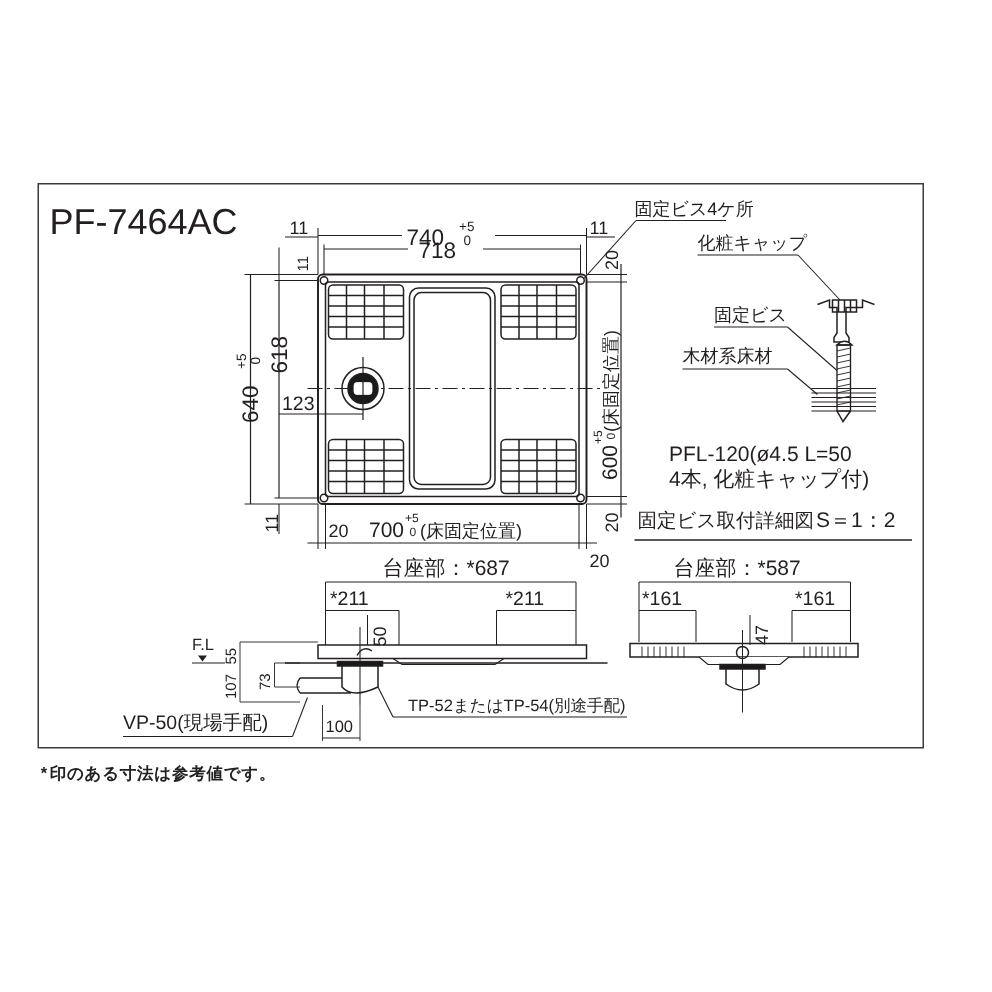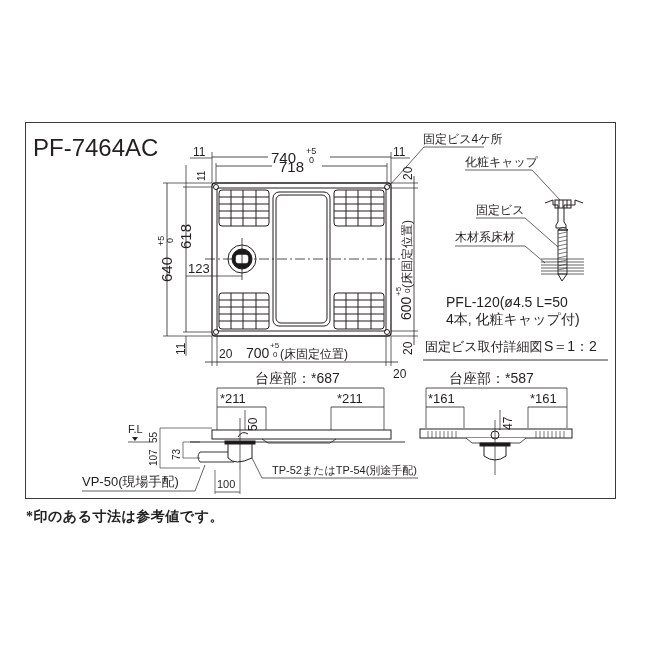--- a/index.html
+++ b/index.html
@@ -2,22 +2,22 @@
 <html><head>
 <meta charset="utf-8">
 <style>
   html, body { margin:0; padding:0; background:#ffffff; }
   body { width:661px; height:661px; position:relative; overflow:hidden;
          font-family:"DejaVu Sans", "Liberation Sans", sans-serif; color:#231f20; }
   .frame { position:absolute; left:25px; top:122px; width:591px; height:377px;
            border:1.3px solid #3a3a3a; box-sizing:border-box; }
   svg { position:absolute; left:0; top:0; }
   .t { font-family:"Liberation Sans", "DejaVu Sans", sans-serif; fill:#231f20; }
-  .note { position:absolute; left:26px; top:508px; font-size:14px; font-weight:bold;
-          color:#222; letter-spacing:0.5px; font-family:Liberation Serif, serif; }
+  .note { position:absolute; left:26px; top:508px; font-size:11px; font-weight:bold;
+          color:#222; letter-spacing:0.5px; font-family:Liberation Mono, monospace; }
 </style>
 </head>
 <body>
 
 <div class="frame"></div>
 
 <svg width="661" height="661" viewBox="0 0 661 661" stroke="#231f20" fill="none" stroke-width="1">
 
   <text class="t" x="33" y="156" font-size="24" stroke="none">PF-7464AC</text>
 

